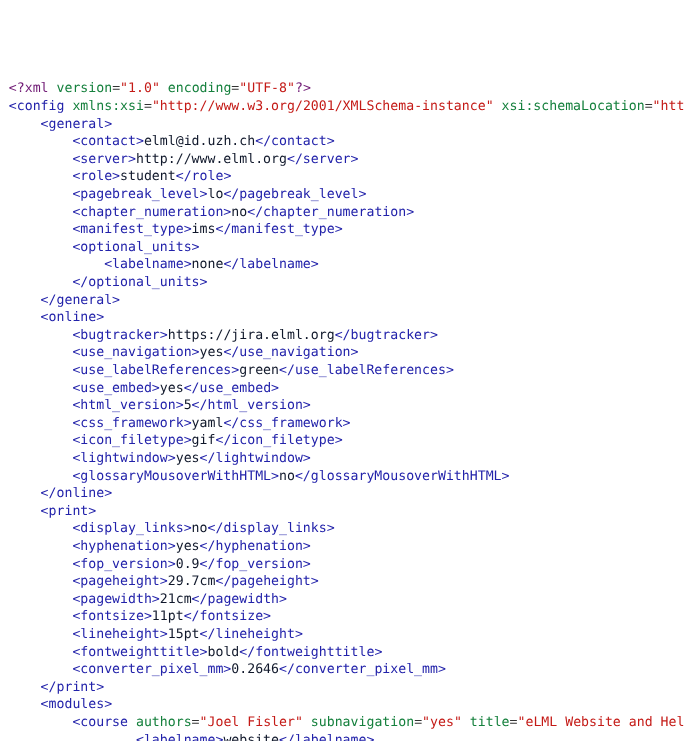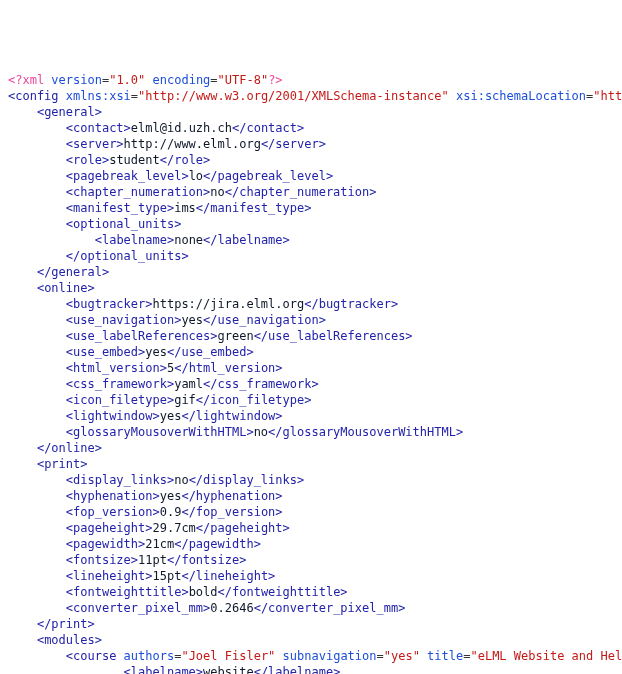--- a/index.html
+++ b/index.html
@@ -6,23 +6,23 @@
     margin: 0;
     padding: 8px;
     background: #ffffff;
     font-family: "Menlo", "Consolas", "Monaco", monospace;
     font-size: 12px;
     line-height: 16px;
     color: #333333;
     white-space: pre;
     overflow-x: hidden;
   }
-  .p { color: #ec4899; }   
+  .p { color: #701a75; }   
   .t { color: #2222aa; }   
-  .a { color: #1d4ed8; }   
+  .a { color: #15803d; }   
   .s { color: #c41a16; }   
   .x { color: #0f172a; }   
   .line { display: block; }
 </style>
 </head>
 <body>
 
 
 
 <div id="code"><span class="line"><span class="p">&lt;?xml</span> <span class="a">version</span>=<span class="s">"1.0"</span> <span class="a">encoding</span>=<span class="s">"UTF-8"</span><span class="p">?&gt;</span></span><span class="line"><span class="t">&lt;config</span> <span class="a">xmlns:xsi</span>=<span class="s">"http://www.w3.org/2001/XMLSchema-instance"</span> <span class="a">xsi:schemaLocation</span>=<span class="s">"http://</span></span><span class="line">    <span class="t">&lt;general&gt;</span></span><span class="line">        <span class="t">&lt;contact&gt;</span><span class="x">elml@id.uzh.ch</span><span class="t">&lt;/contact&gt;</span></span><span class="line">        <span class="t">&lt;server&gt;</span><span class="x">http://www.elml.org</span><span class="t">&lt;/server&gt;</span></span><span class="line">        <span class="t">&lt;role&gt;</span><span class="x">student</span><span class="t">&lt;/role&gt;</span></span><span class="line">        <span class="t">&lt;pagebreak_level&gt;</span><span class="x">lo</span><span class="t">&lt;/pagebreak_level&gt;</span></span><span class="line">        <span class="t">&lt;chapter_numeration&gt;</span><span class="x">no</span><span class="t">&lt;/chapter_numeration&gt;</span></span><span class="line">        <span class="t">&lt;manifest_type&gt;</span><span class="x">ims</span><span class="t">&lt;/manifest_type&gt;</span></span><span class="line">        <span class="t">&lt;optional_units&gt;</span></span><span class="line">            <span class="t">&lt;labelname&gt;</span><span class="x">none</span><span class="t">&lt;/labelname&gt;</span></span><span class="line">        <span class="t">&lt;/optional_units&gt;</span></span><span class="line">    <span class="t">&lt;/general&gt;</span></span><span class="line">    <span class="t">&lt;online&gt;</span></span><span class="line">        <span class="t">&lt;bugtracker&gt;</span><span class="x">https://jira.elml.org</span><span class="t">&lt;/bugtracker&gt;</span></span><span class="line">        <span class="t">&lt;use_navigation&gt;</span><span class="x">yes</span><span class="t">&lt;/use_navigation&gt;</span></span><span class="line">        <span class="t">&lt;use_labelReferences&gt;</span><span class="x">green</span><span class="t">&lt;/use_labelReferences&gt;</span></span><span class="line">        <span class="t">&lt;use_embed&gt;</span><span class="x">yes</span><span class="t">&lt;/use_embed&gt;</span></span><span class="line">        <span class="t">&lt;html_version&gt;</span><span class="x">5</span><span class="t">&lt;/html_version&gt;</span></span><span class="line">        <span class="t">&lt;css_framework&gt;</span><span class="x">yaml</span><span class="t">&lt;/css_framework&gt;</span></span><span class="line">        <span class="t">&lt;icon_filetype&gt;</span><span class="x">gif</span><span class="t">&lt;/icon_filetype&gt;</span></span><span class="line">        <span class="t">&lt;lightwindow&gt;</span><span class="x">yes</span><span class="t">&lt;/lightwindow&gt;</span></span><span class="line">        <span class="t">&lt;glossaryMousoverWithHTML&gt;</span><span class="x">no</span><span class="t">&lt;/glossaryMousoverWithHTML&gt;</span></span><span class="line">    <span class="t">&lt;/online&gt;</span></span><span class="line">    <span class="t">&lt;print&gt;</span></span><span class="line">        <span class="t">&lt;display_links&gt;</span><span class="x">no</span><span class="t">&lt;/display_links&gt;</span></span><span class="line">        <span class="t">&lt;hyphenation&gt;</span><span class="x">yes</span><span class="t">&lt;/hyphenation&gt;</span></span><span class="line">        <span class="t">&lt;fop_version&gt;</span><span class="x">0.9</span><span class="t">&lt;/fop_version&gt;</span></span><span class="line">        <span class="t">&lt;pageheight&gt;</span><span class="x">29.7cm</span><span class="t">&lt;/pageheight&gt;</span></span><span class="line">        <span class="t">&lt;pagewidth&gt;</span><span class="x">21cm</span><span class="t">&lt;/pagewidth&gt;</span></span><span class="line">        <span class="t">&lt;fontsize&gt;</span><span class="x">11pt</span><span class="t">&lt;/fontsize&gt;</span></span><span class="line">        <span class="t">&lt;lineheight&gt;</span><span class="x">15pt</span><span class="t">&lt;/lineheight&gt;</span></span><span class="line">        <span class="t">&lt;fontweighttitle&gt;</span><span class="x">bold</span><span class="t">&lt;/fontweighttitle&gt;</span></span><span class="line">        <span class="t">&lt;converter_pixel_mm&gt;</span><span class="x">0.2646</span><span class="t">&lt;/converter_pixel_mm&gt;</span></span><span class="line">    <span class="t">&lt;/print&gt;</span></span><span class="line">    <span class="t">&lt;modules&gt;</span></span><span class="line">        <span class="t">&lt;course</span> <span class="a">authors</span>=<span class="s">"Joel Fisler"</span> <span class="a">subnavigation</span>=<span class="s">"yes"</span> <span class="a">title</span>=<span class="s">"eLML Website and Help"</span></span><span class="line">                <span class="t">&lt;labelname&gt;</span><span class="x">website</span><span class="t">&lt;/labelname&gt;</span></span></div>

